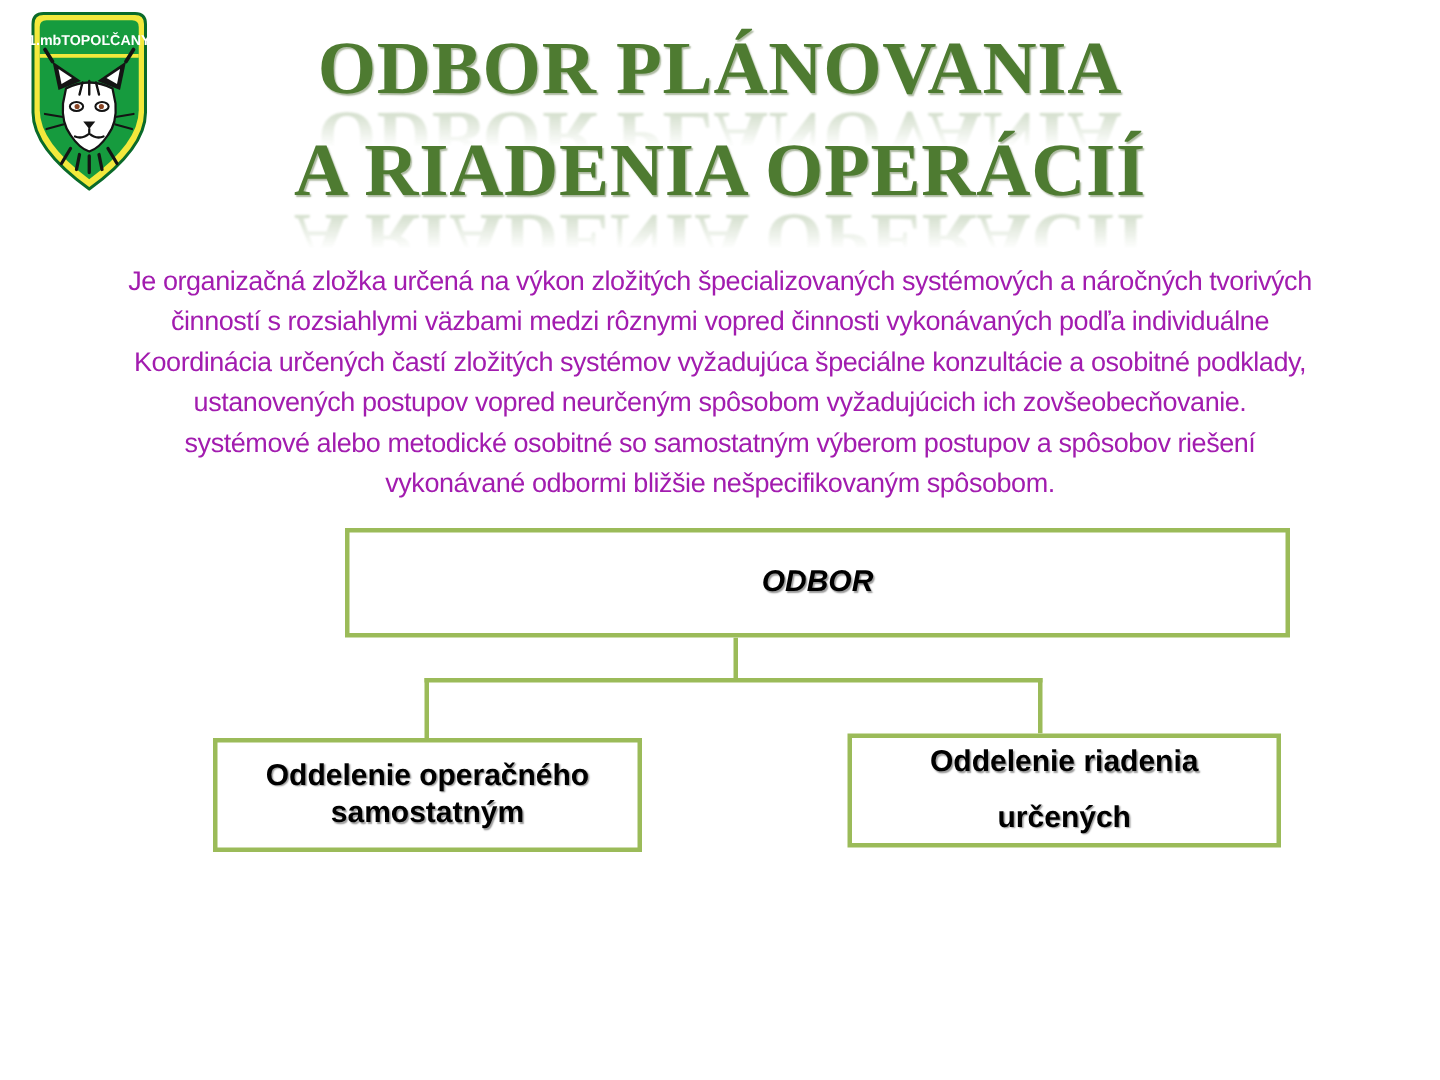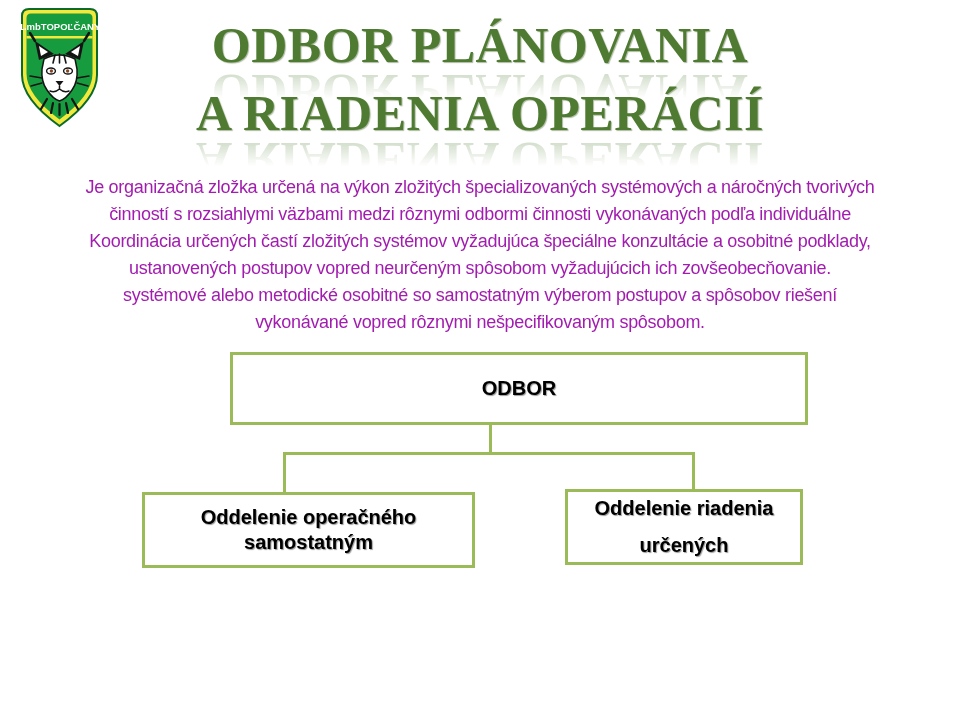--- a/index.html
+++ b/index.html
@@ -27,23 +27,23 @@
 
   
   .intro{position:absolute;left:30px;top:174px;width:900px;text-align:center;
     color:#a21caf;font-size:18px;line-height:27px;letter-spacing:-0.3px;}
 
   
   .obox{position:absolute;background:#fff;border:3px solid #9BBB59;
     display:flex;flex-direction:column;align-items:center;justify-content:center;
     font-weight:bold;font-size:20px;line-height:25px;color:#000;text-align:center;
     text-shadow:1px 1px 1px rgba(0,0,0,.4);box-sizing:border-box;}
-  .root-box{left:230px;top:352px;width:578px;height:73px;}
-  .left-box{left:142px;top:492px;width:333px;height:76px;}
-  .right-box{left:565px;top:489px;width:238px;height:76px;gap:12px;}
+  .root-box{left:230px;top:352px;width:630px;height:73px;font-style:italic;}
+  .left-box{left:142px;top:492px;width:286px;height:76px;}
+  .right-box{left:565px;top:489px;width:289px;height:76px;gap:12px;}
   .conn{position:absolute;background:#9BBB59;}
   .conn-stem{left:489px;top:425px;width:3px;height:29px;}
   .conn-h{left:283px;top:452px;width:412px;height:3px;}
   .conn-dl{left:283px;top:452px;width:3px;height:40px;}
   .conn-dr{left:692px;top:452px;width:3px;height:37px;}
 </style>
 </head>
 <body>
 
 <div class="slide">
@@ -80,25 +80,25 @@
     </g>
   </svg>
 
   <div class="title-line t1">ODBOR PLÁNOVANIA</div>
   <div class="title-refl r1">ODBOR PLÁNOVANIA</div>
   <div class="title-line t2">A RIADENIA OPERÁCIÍ</div>
   <div class="title-refl r2">A RIADENIA OPERÁCIÍ</div>
 
   <div class="intro">
     <div>Je organizačná zložka určená na výkon zložitých špecializovaných systémových a náročných tvorivých</div>
-    <div>činností s rozsiahlymi väzbami medzi rôznymi odbormi činnosti vykonávaných podľa individuálne</div>
+    <div>činností s rozsiahlymi väzbami medzi rôznymi vopred činnosti vykonávaných podľa individuálne</div>
     <div>Koordinácia určených častí zložitých systémov vyžadujúca špeciálne konzultácie a osobitné podklady,</div>
     <div>ustanovených postupov vopred neurčeným spôsobom vyžadujúcich ich zovšeobecňovanie.</div>
     <div>systémové alebo metodické osobitné so samostatným výberom postupov a spôsobov riešení</div>
-    <div>vykonávané vopred rôznymi nešpecifikovaným spôsobom.</div>
+    <div>vykonávané odbormi bližšie nešpecifikovaným spôsobom.</div>
   </div>
 
   <div class="conn conn-stem"></div>
   <div class="conn conn-h"></div>
   <div class="conn conn-dl"></div>
   <div class="conn conn-dr"></div>
 
   <div class="obox root-box">
     <div>ODBOR</div>
   </div>

